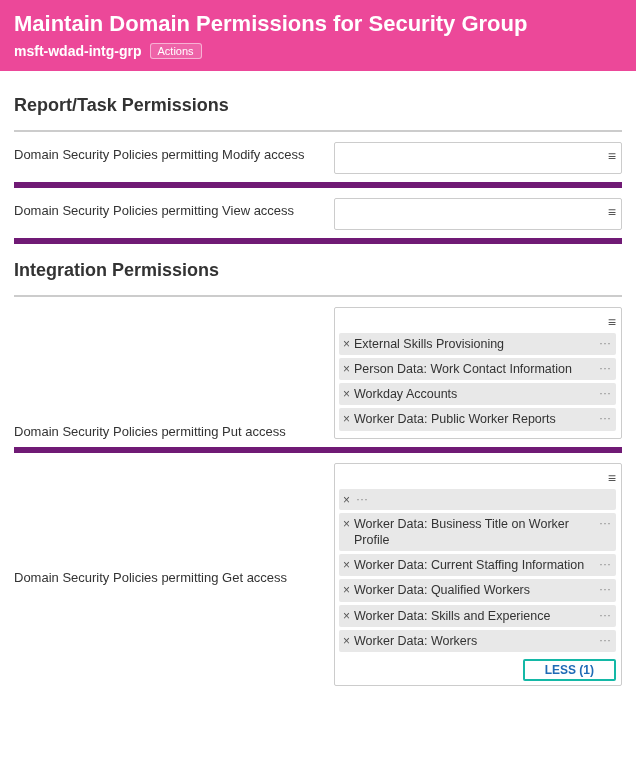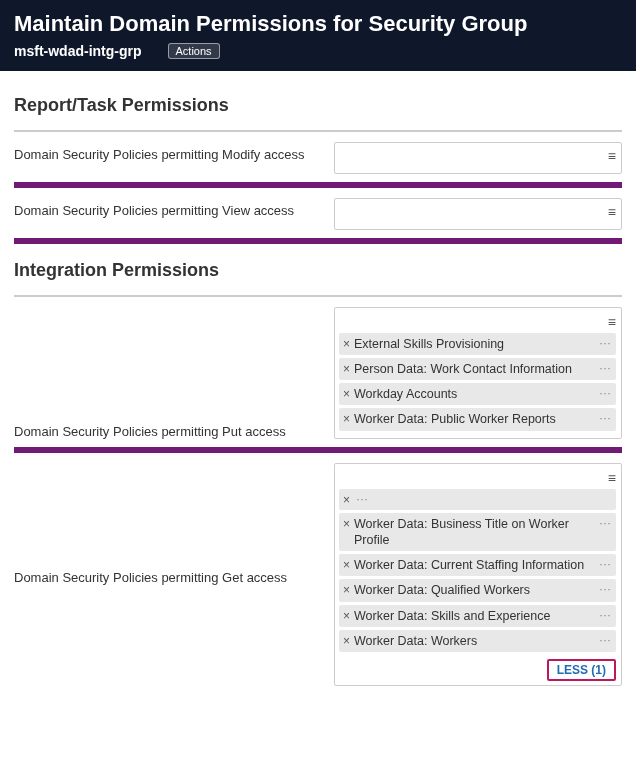--- a/index.html
+++ b/index.html
@@ -7,35 +7,35 @@
       font-family: Arial, sans-serif;
       font-size: 14px;
       background: #fff;
       color: #333;
       width: 636px;
       min-height: 771px;
     }
 
     
     .page-header {
-      background: #0f172a;
+      background: #ec4899;
       color: white;
       padding: 10px 14px 12px 14px;
     }
     .page-header h1 {
       font-size: 22px;
       font-weight: bold;
       line-height: 1.3;
       color: white;
     }
     .header-sub {
       display: flex;
       align-items: center;
       margin-top: 4px;
-      gap: 26px;
+      gap: 8px;
     }
     .header-sub-text {
       color: white;
       font-size: 14px;
       font-weight: 600;
     }
     .actions-badge {
       background: rgba(255,255,255,0.15);
       border: 1px solid rgba(255,255,255,0.5);
       color: white;
@@ -137,26 +137,26 @@
       flex-shrink: 0;
     }
 
     
     .less-btn {
       display: flex;
       justify-content: flex-end;
       margin-top: 4px;
     }
     .less-btn button {
-      border: 2px solid #be185d;
+      border: 2px solid #14b8a6;
       color: #1f6bb5;
       background: white;
       font-size: 12px;
       font-weight: bold;
-      padding: 2px 8px;
+      padding: 2px 20px;
       border-radius: 2px;
       cursor: pointer;
     }
 
     
     .section-divider {
       border: none;
       border-top: 2px solid #ccc;
       margin: 6px 0 10px 0;
     }

